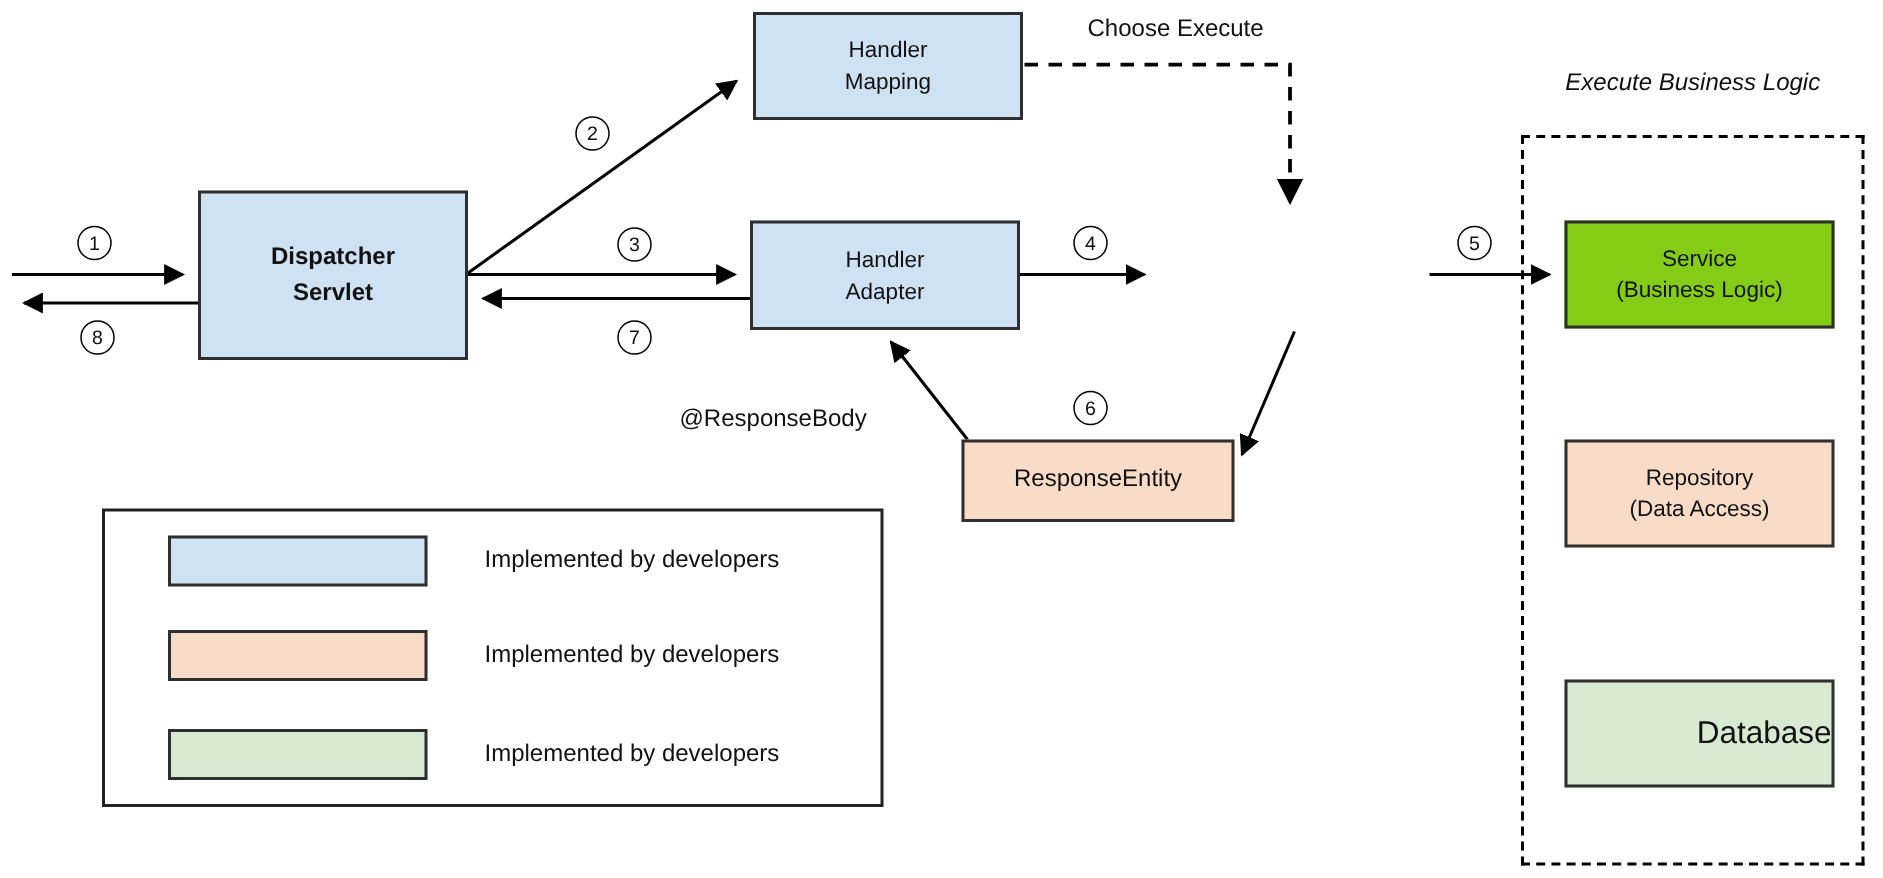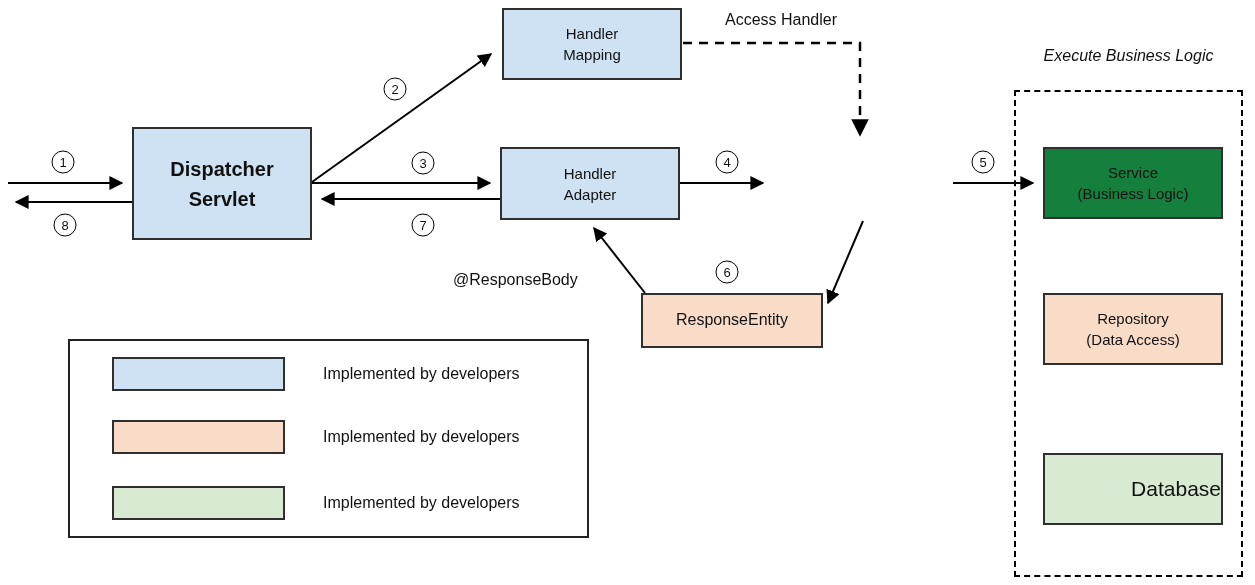--- a/index.html
+++ b/index.html
@@ -23,21 +23,21 @@
     box-sizing: border-box;
     border: 2px solid #2f2f2f;
     display: flex;
     flex-direction: column;
     align-items: center;
     justify-content: center;
     text-align: center;
     font-size: 15px;
     line-height: 1.4;
   }
-  .node.dispatcher { font-size: 20px; font-weight: bold; line-height: 1.5; }
+  .node.dispatcher { font-size: 16px; font-weight: bold; line-height: 1.5; }
   .node.database  { font-size: 21px; align-items: flex-end; }
   .step {
     position: absolute;
     width: 21px; height: 21px;
     border: 1.6px solid #000000;
     border-radius: 50%;
     display: flex;
     align-items: center;
     justify-content: center;
     font-size: 13px;
@@ -129,35 +129,35 @@
   <div class="node" style="left: 500px; top: 147px; width: 180px; height: 73px; background-color: rgb(207, 226, 243);">
     <span>Handler</span>
     <span>Adapter</span>
   </div>
 
 
   <div class="node" style="left: 641px; top: 293px; width: 182px; height: 55px; font-size: 16px; background-color: rgb(249, 220, 200);">
     <span>ResponseEntity</span>
   </div>
 
-  <div class="node" style="left: 1043px; top: 147px; width: 180px; height: 72px; background-color: #15803d;">
+  <div class="node" style="left: 1043px; top: 147px; width: 180px; height: 72px; background-color: #84cc16;">
     <span>Service</span>
     <span>(Business Logic)</span>
   </div>
 
   <div class="node" style="left: 1043px; top: 293px; width: 180px; height: 72px; background-color: rgb(249, 220, 200);">
     <span>Repository</span>
     <span>(Data Access)</span>
   </div>
 
   <div class="node database" style="left: 1043px; top: 453px; width: 180px; height: 72px; background-color: rgb(217, 234, 211);">
     <span>Database</span>
   </div>
 
-  <div class="float-label" style="left:725px; top:11px;">Access Handler</div>
+  <div class="float-label" style="left:725px; top:11px;">Choose Execute</div>
   <div class="float-label" style="left:453px; top:271px;">@ResponseBody</div>
 
   <div class="step" style="left:63px;  top:162px;">1</div>
   <div class="step" style="left:395px; top:89px;">2</div>
   <div class="step" style="left:423px; top:163px;">3</div>
   <div class="step" style="left:727px; top:162px;">4</div>
   <div class="step" style="left:983px; top:162px;">5</div>
   <div class="step" style="left:727px; top:272px;">6</div>
   <div class="step" style="left:423px; top:225px;">7</div>
   <div class="step" style="left:65px;  top:225px;">8</div>

